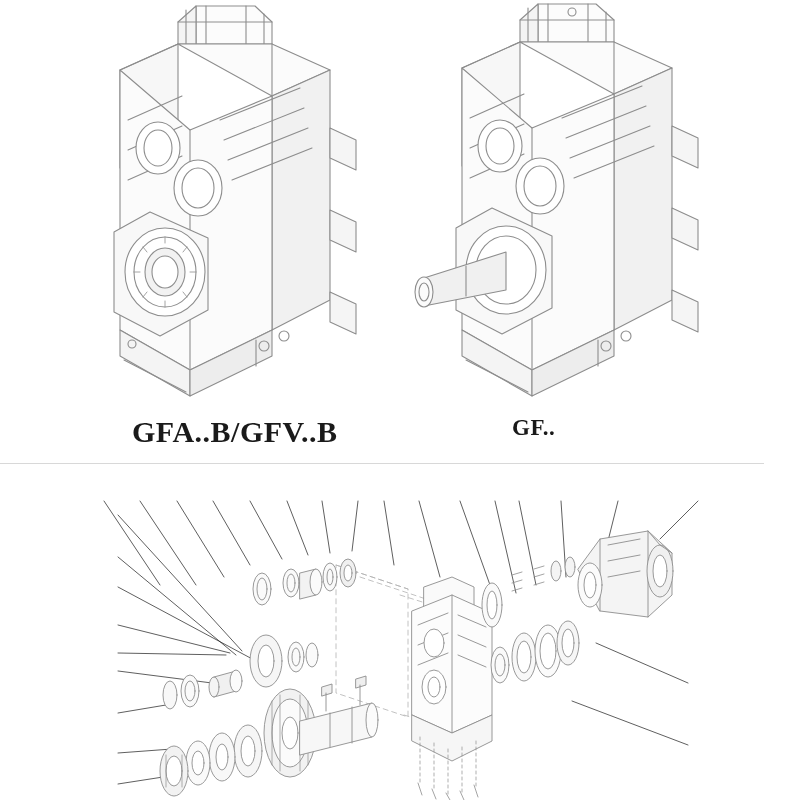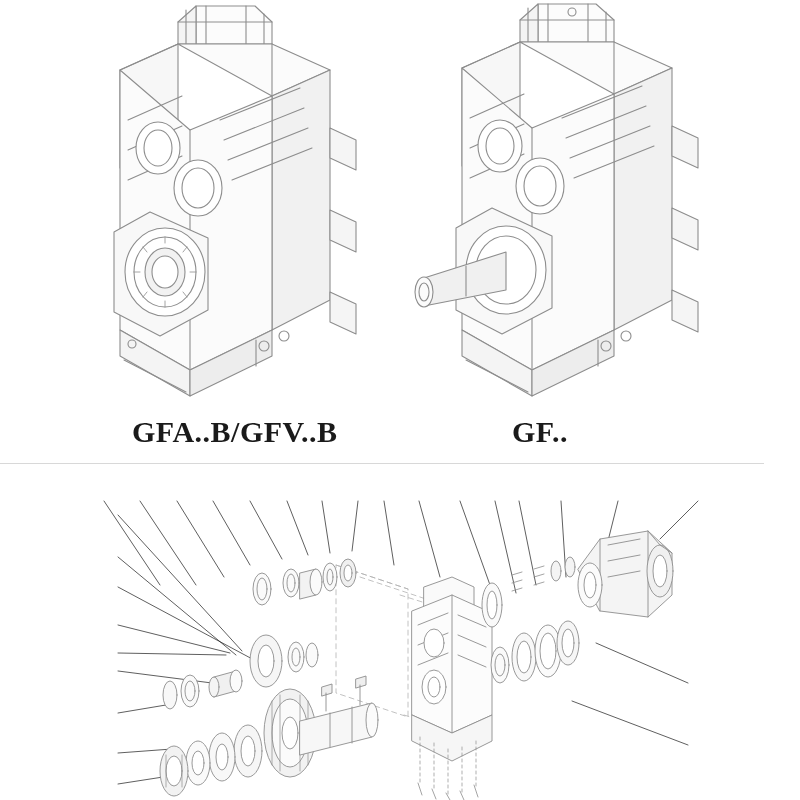--- a/index.html
+++ b/index.html
@@ -42,21 +42,21 @@
   }
   .caption-left {
     left: 132px;
     top: 415px;
     font-size: 30px;
     letter-spacing: 0.5px;
   }
   .caption-right {
     left: 512px;
     top: 415px;
-    font-size: 30px;
+    font-size: 23px;
     letter-spacing: 0.5px;
   }
 
   svg.art {
     position: absolute;
     left: 0;
     top: 0;
     display: block;
   }
 </style>

